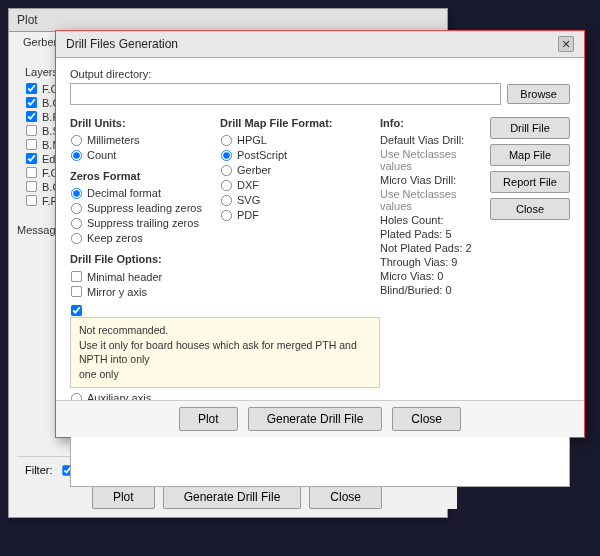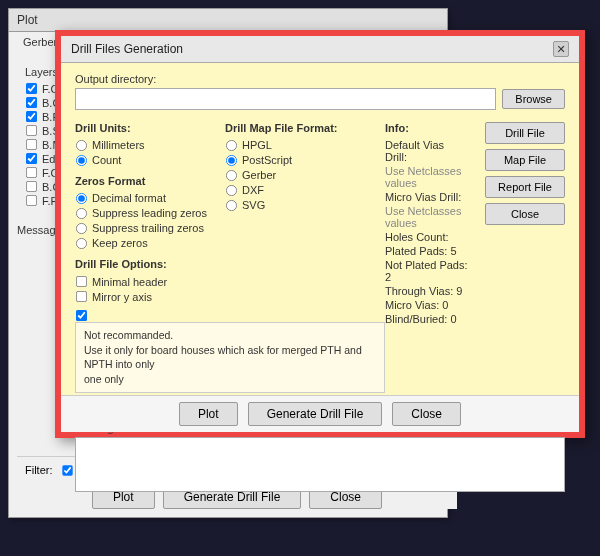--- a/index.html
+++ b/index.html
@@ -115,22 +115,22 @@
       cursor: pointer;
     }
 
     
     .drill-dialog {
       position: absolute;
       top: 30px;
       left: 55px;
       width: 530px;
       height: 408px;
-      background: #fef9c3;
-      border: 6px solid #ef4444;
+      background: #ffffff;
+      border: 1px solid #ef4444;
       box-shadow: 4px 4px 12px rgba(0,0,0,0.4);
       z-index: 10;
     }
     .drill-title-bar {
       background: #e8e8e8;
       border-bottom: 1px solid #aaa;
       padding: 5px 10px;
       display: flex;
       align-items: center;
       justify-content: space-between;
@@ -489,20 +489,24 @@
           <span>Gerber</span>
         </div>
         <div class="radio-item">
           <input type="radio" name="dmap" style="">
           <span>DXF</span>
         </div>
         <div class="radio-item">
           <input type="radio" name="dmap" style="">
           <span>SVG</span>
         </div>
+        <div class="radio-item">
+          <input type="radio" name="dmap" style="">
+          <span>PDF</span>
+        </div>
       </div>
 
       <div class="col3">
         <div style="display:flex; gap:6px;">
           <div style="flex:1;">
             <div class="section-label">Info:</div>
             <div class="info-row">
               <span>Default Vias Drill:</span>
             </div>
             <div class="info-row info-dimmed">

